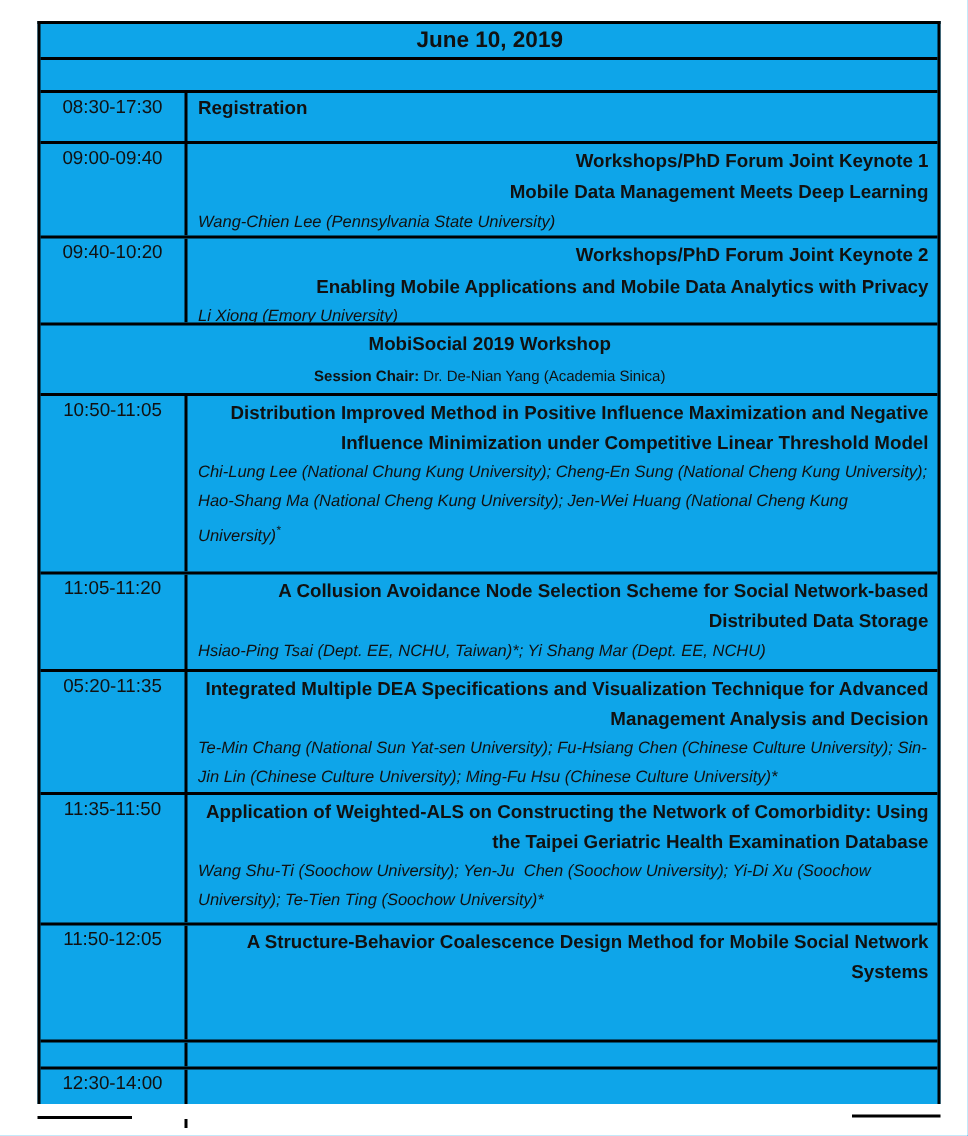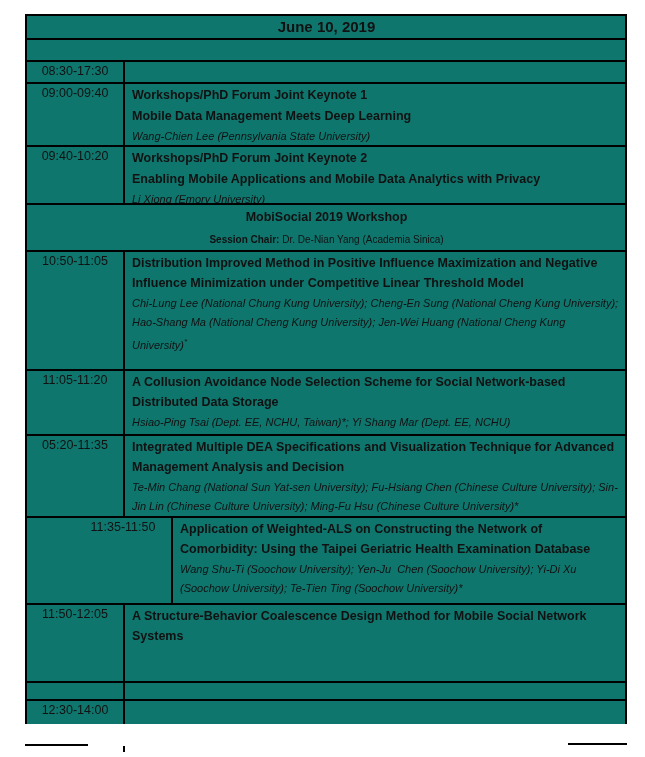--- a/index.html
+++ b/index.html
@@ -3,54 +3,54 @@
 <meta charset="utf-8">
 <style>
   * { margin:0; padding:0; box-sizing:border-box; }
   html,body { background:#ffffff; }
   body {
     width:645px; height:757px; position:relative; overflow:hidden;
     font-family:"Liberation Sans","DejaVu Sans",sans-serif;
     color:#111111;
   }
   .sheet { position:absolute; left:25px; top:14px; width:602px; height:743px; }
-  .tbl { border:2px solid #000; border-bottom:none; width:602px; background:#0f766e; }
+  .tbl { border:2px solid #000; border-bottom:none; width:602px; background:#0ea5e9; }
   .row { display:flex; border-bottom:2px solid #000; overflow:hidden; }
   .row.last { border-bottom:none; }
   .tc {
     width:98px; border-right:2px solid #000; flex:0 0 98px;
     text-align:center; font-size:12.5px; padding-top:2px; overflow:hidden;
   }
   .ec { flex:1 1 auto; overflow:hidden; padding:0 6px 0 7px; }
   .full { display:block; text-align:center; overflow:hidden; }
 
   
   .h-title { height:24px; }   
   .h-head  { height:22px; }
-  .h-reg   { height:22px;flex-direction:column; }
+  .h-reg   { height:34px; }
   .h-k1    { height:63px; }
   .h-k2    { height:58px; }
   .h-cof   { height:22px; }
   .h-mobi  { height:47px; }
   .h-p1    { height:119px; }
   .h-p2    { height:65px; }
   .h-p3    { height:82px; }
-  .h-p4    { height:87px;padding-left:48px; }
+  .h-p4    { height:87px; }
   .h-p5    { height:78px; }
   .h-emp   { height:18px; }
   .h-lunch { height:23px;flex-direction:column; }
 
   .date-title { font-weight:bold; font-size:15px; line-height:22px; }
   .head-label { font-size:12.5px; line-height:20px; text-align:left;margin-top:29px; }
   .b { font-weight:bold; }
   .simple-line { font-size:12.5px; font-weight:bold; line-height:20px; }
   .center { text-align:center; }
   .lunch-line { font-size:12.5px; font-weight:bold; line-height:21px; text-align:left; }
 
-  .bold-line { font-weight:bold; font-size:12.5px; line-height:20px; padding-top:1px; }
+  .bold-line { font-weight:bold; font-size:12.5px; line-height:20px; padding-top:1px;text-align:right; }
   .speaker, .authors {
     font-style:italic; font-size:11px; line-height:19px; padding-top:1px;
     white-space:pre-wrap;
   }
   .mobi-line1 { font-weight:bold; font-size:12.5px; line-height:23px; padding-top:1px; }
   .mobi-line2 { font-size:10px; line-height:21px; }
   sup { font-size:8px; vertical-align:super; }
 
   
   .frag { position:absolute; background:#000; }

